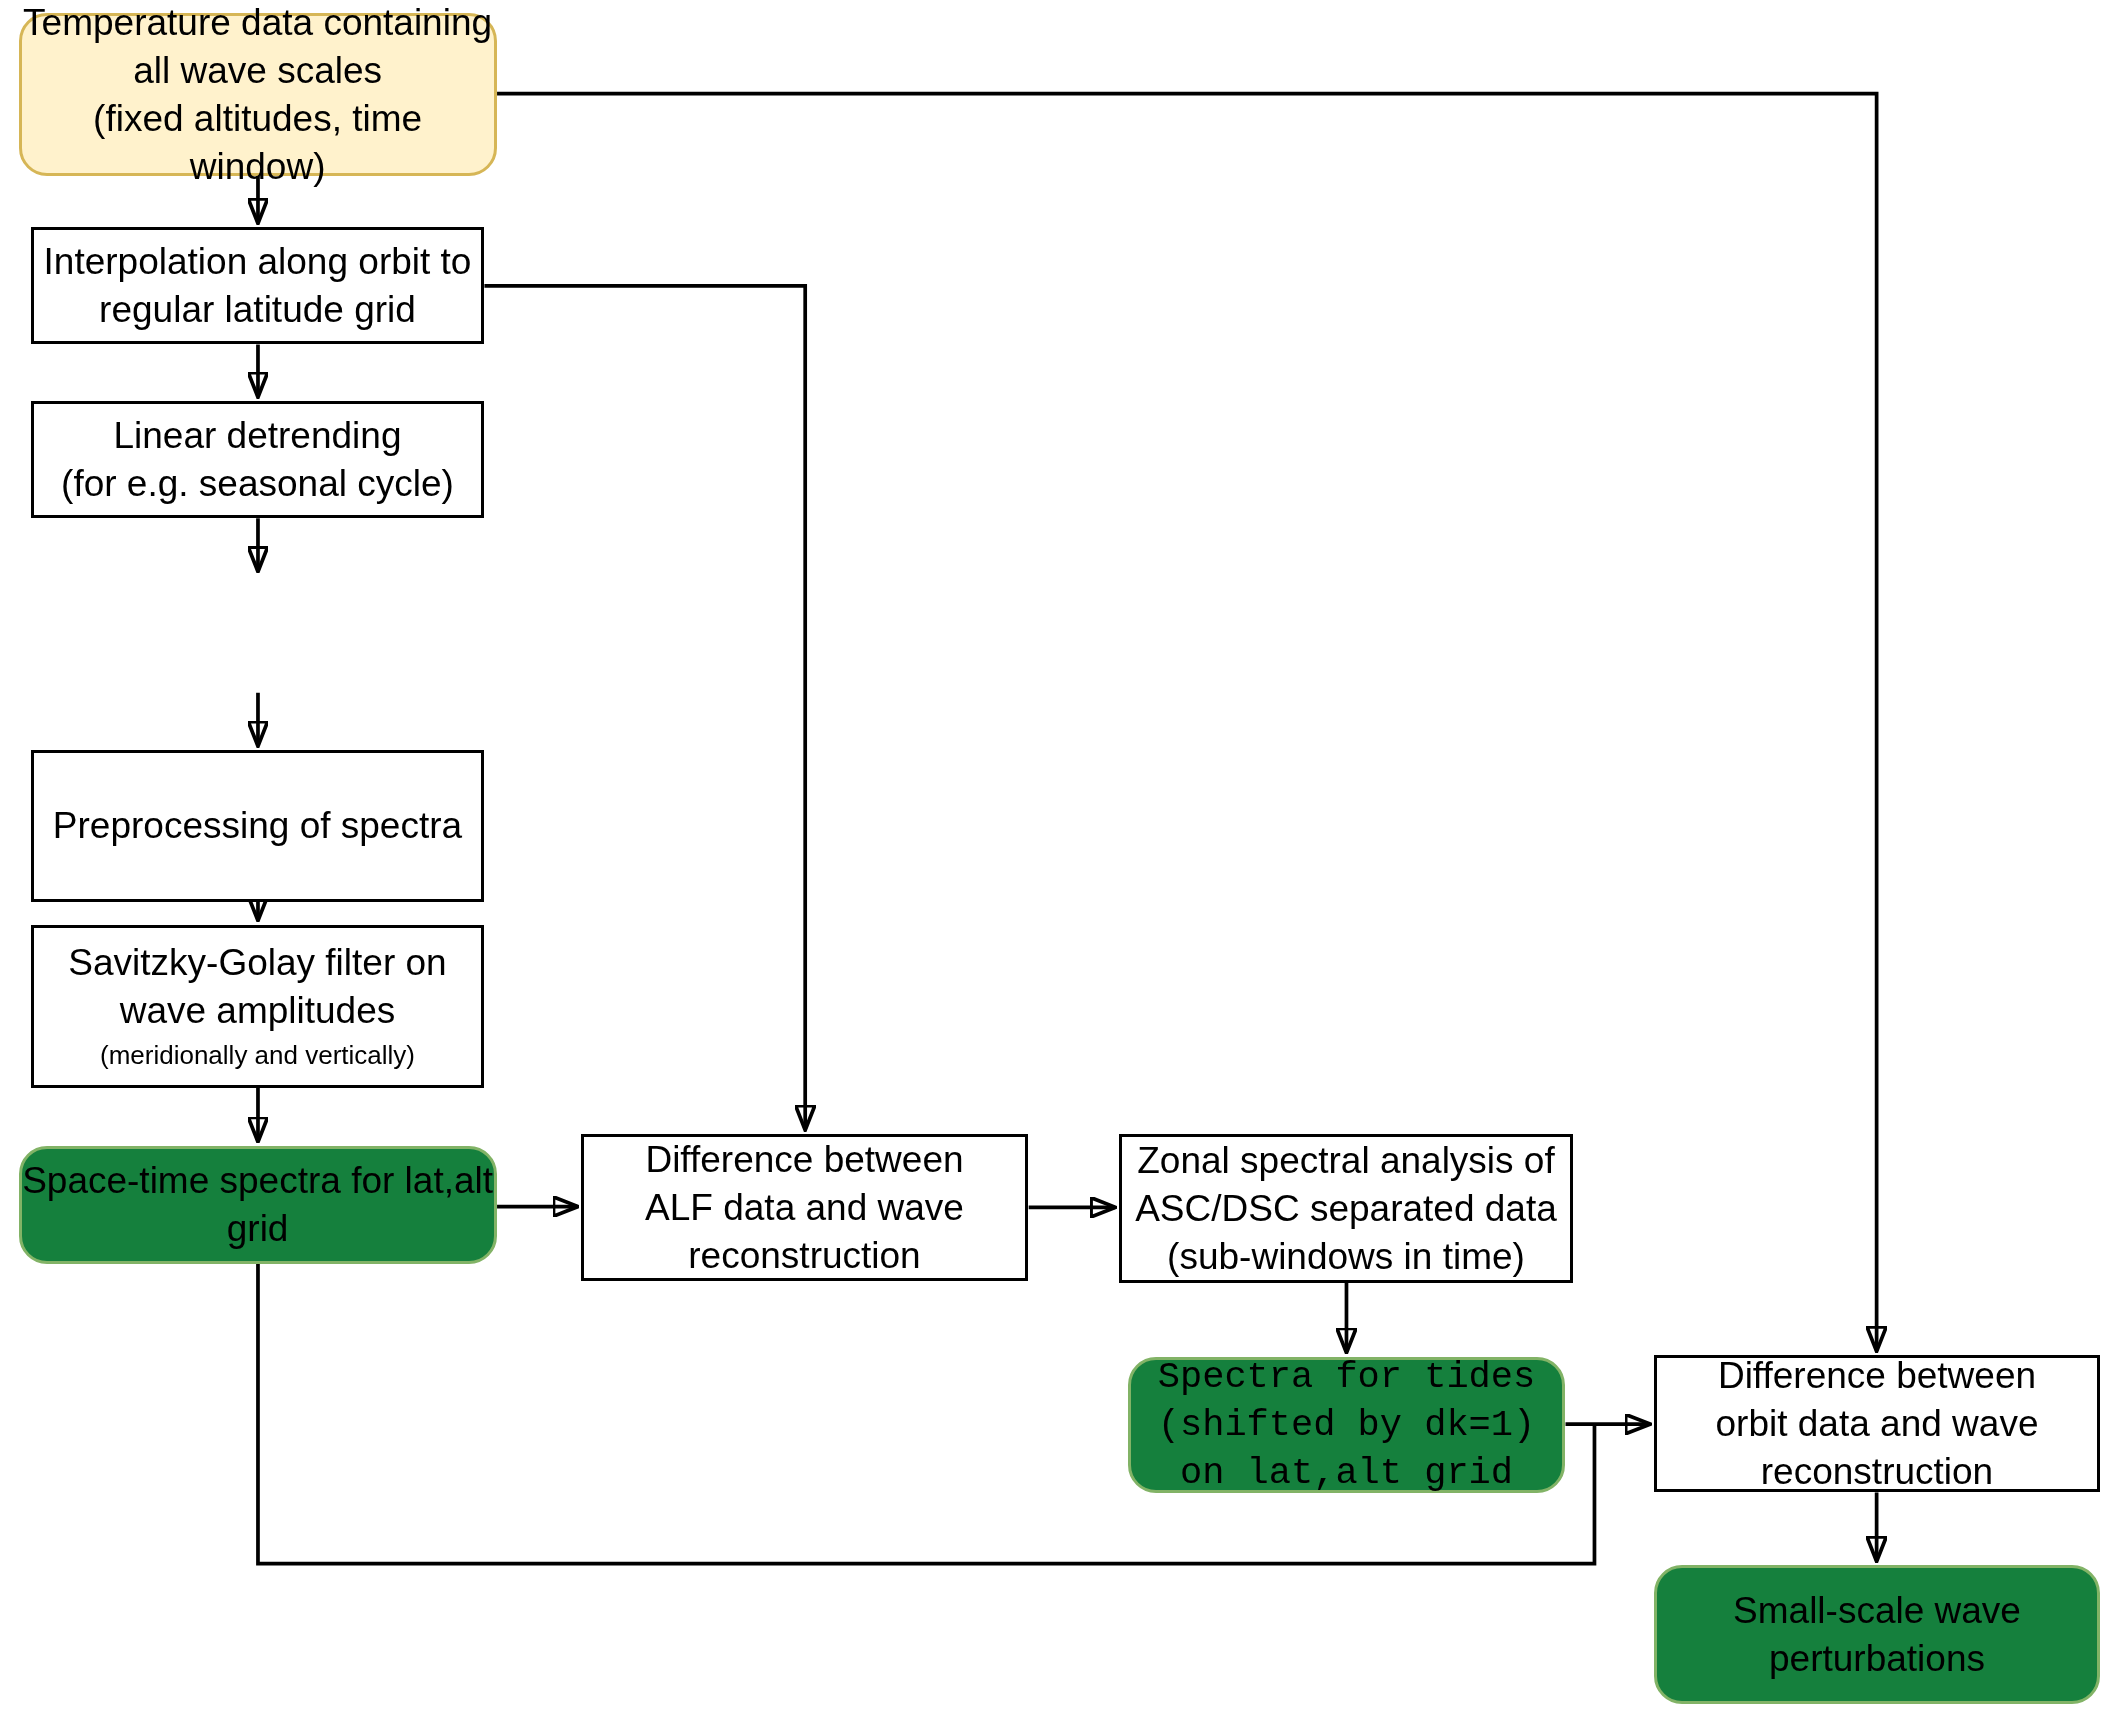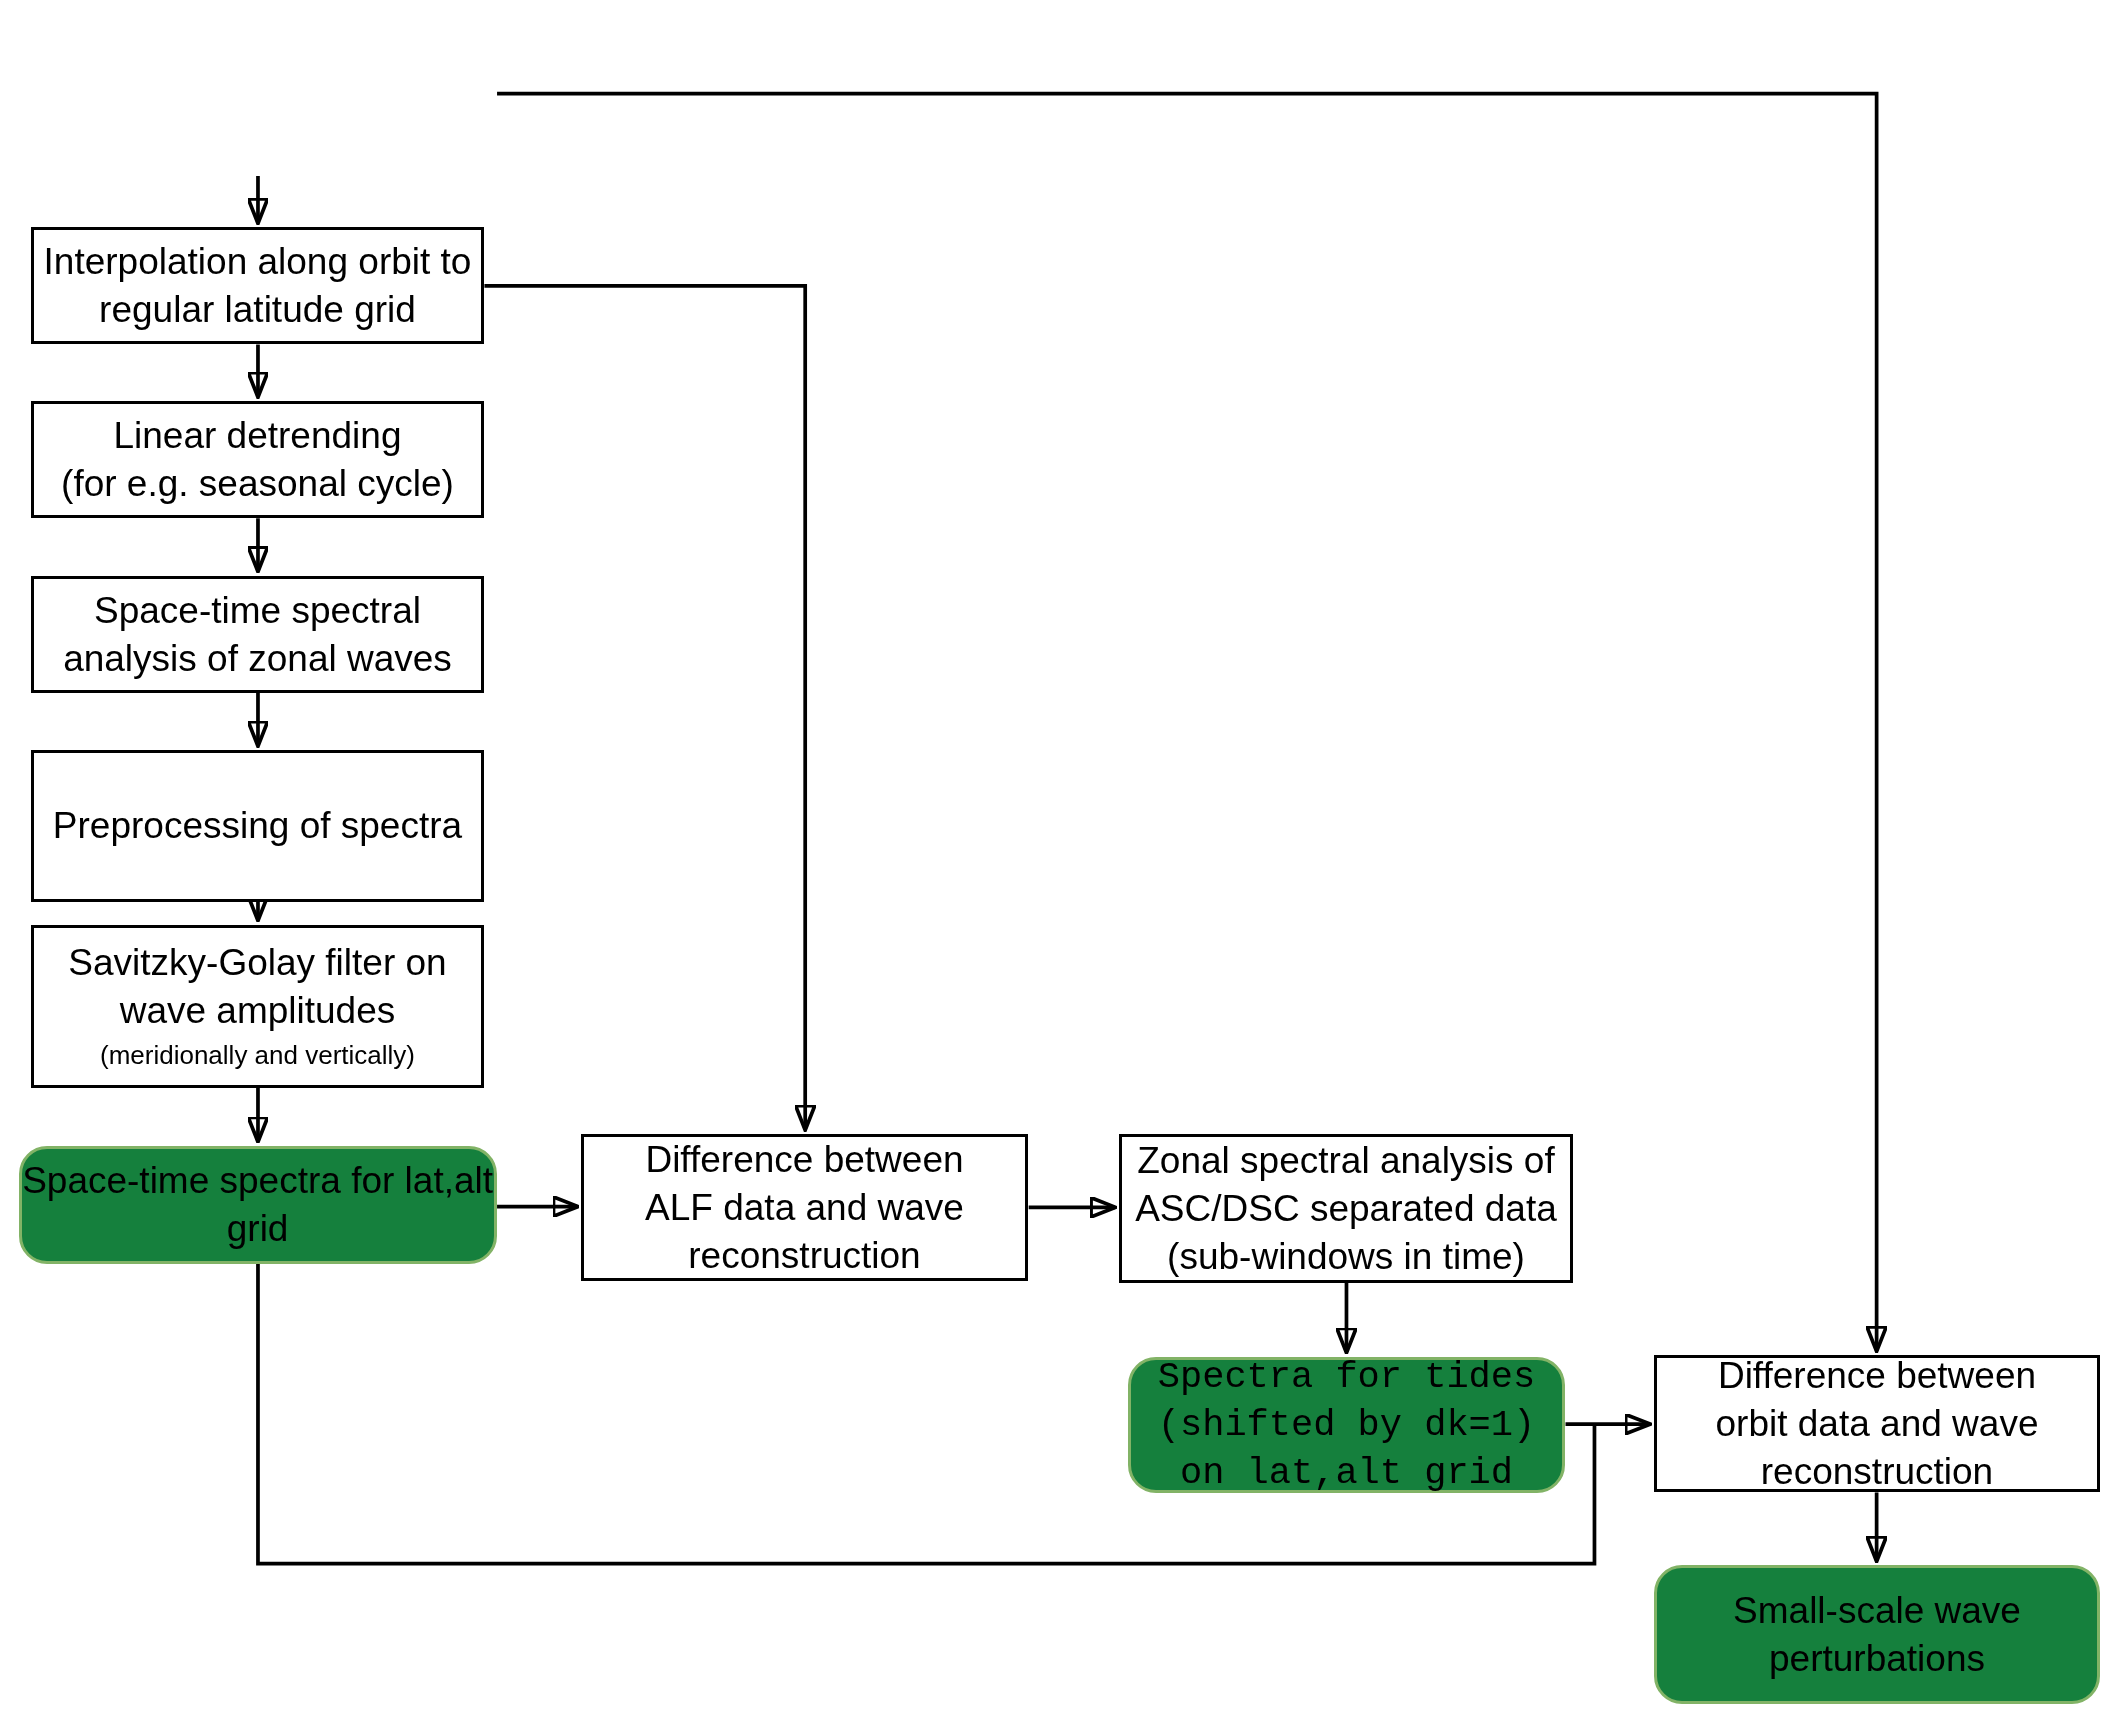--- a/index.html
+++ b/index.html
@@ -81,35 +81,36 @@
     <path d="M 669 1625 L 777 1625" marker-end="url(#arrow)"></path>
     <path d="M 652 385 L 1084 385 L 1084 1521" marker-end="url(#arrow)"></path>
     <path d="M 1385 1626 L 1501 1626" marker-end="url(#arrow)"></path>
     <path d="M 1813 1727 L 1813 1821" marker-end="url(#arrow)"></path>
     <path d="M 2108 1918 L 2221 1918" marker-end="url(#arrow)"></path>
     <path d="M 347 1702 L 347 2106 L 2147 2106 L 2147 1918"></path>
     <path d="M 669 126 L 2527 126 L 2527 1819" marker-end="url(#arrow)"></path>
     <path d="M 2527 2010 L 2527 2102" marker-end="url(#arrow)"></path>
   </svg>
 
+  <div class="node input" style="left:18.6px; top:13.4px; width:478px; height:163px;">
+    <div class="txt">Temperature data containing
+all wave scales
+(fixed altitudes, time window)</div>
+  </div>
 
   <div class="node process" style="left:31px; top:227px; width:453px; height:117px;">
     <div class="txt">Interpolation along orbit to
 regular latitude grid</div>
   </div>
 
   <div class="node process" style="left:31px; top:401px; width:453px; height:117px;">
     <div class="txt">Linear detrending
 (for e.g. seasonal cycle)</div>
   </div>
 
-  <div class="node process" style="left:31px; top:576px; width:453px; height:117px;">
-    <div class="txt">Space-time spectral
-analysis of zonal waves</div>
-  </div>
 
   <div class="node process" style="left:31px; top:750px; width:453px; height:152px;">
     <div class="txt">Preprocessing of spectra</div>
   </div>
 
   <div class="node process" style="left:31px; top:925px; width:453px; height:163px;">
     <div class="txt">Savitzky-Golay filter on
 wave amplitudes</div>
     <div class="sub">(meridionally and vertically)</div>
   </div>

